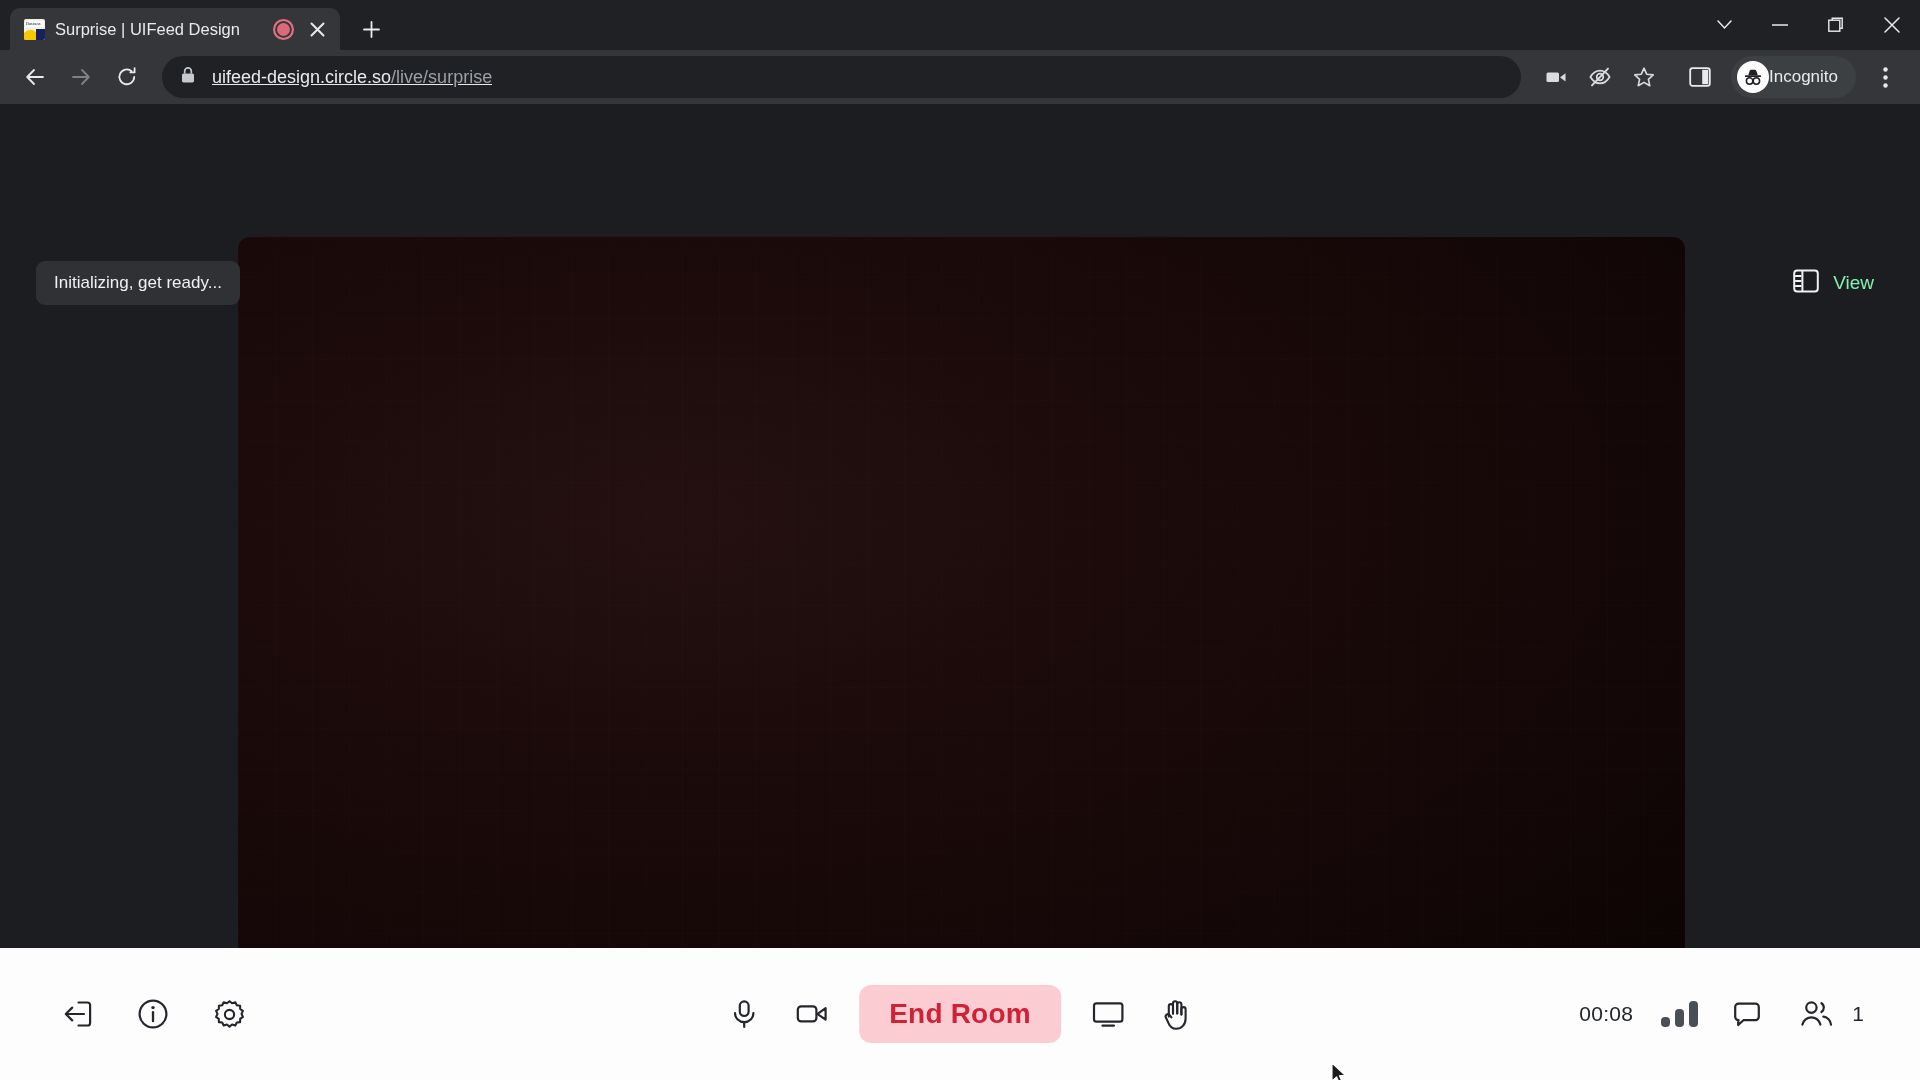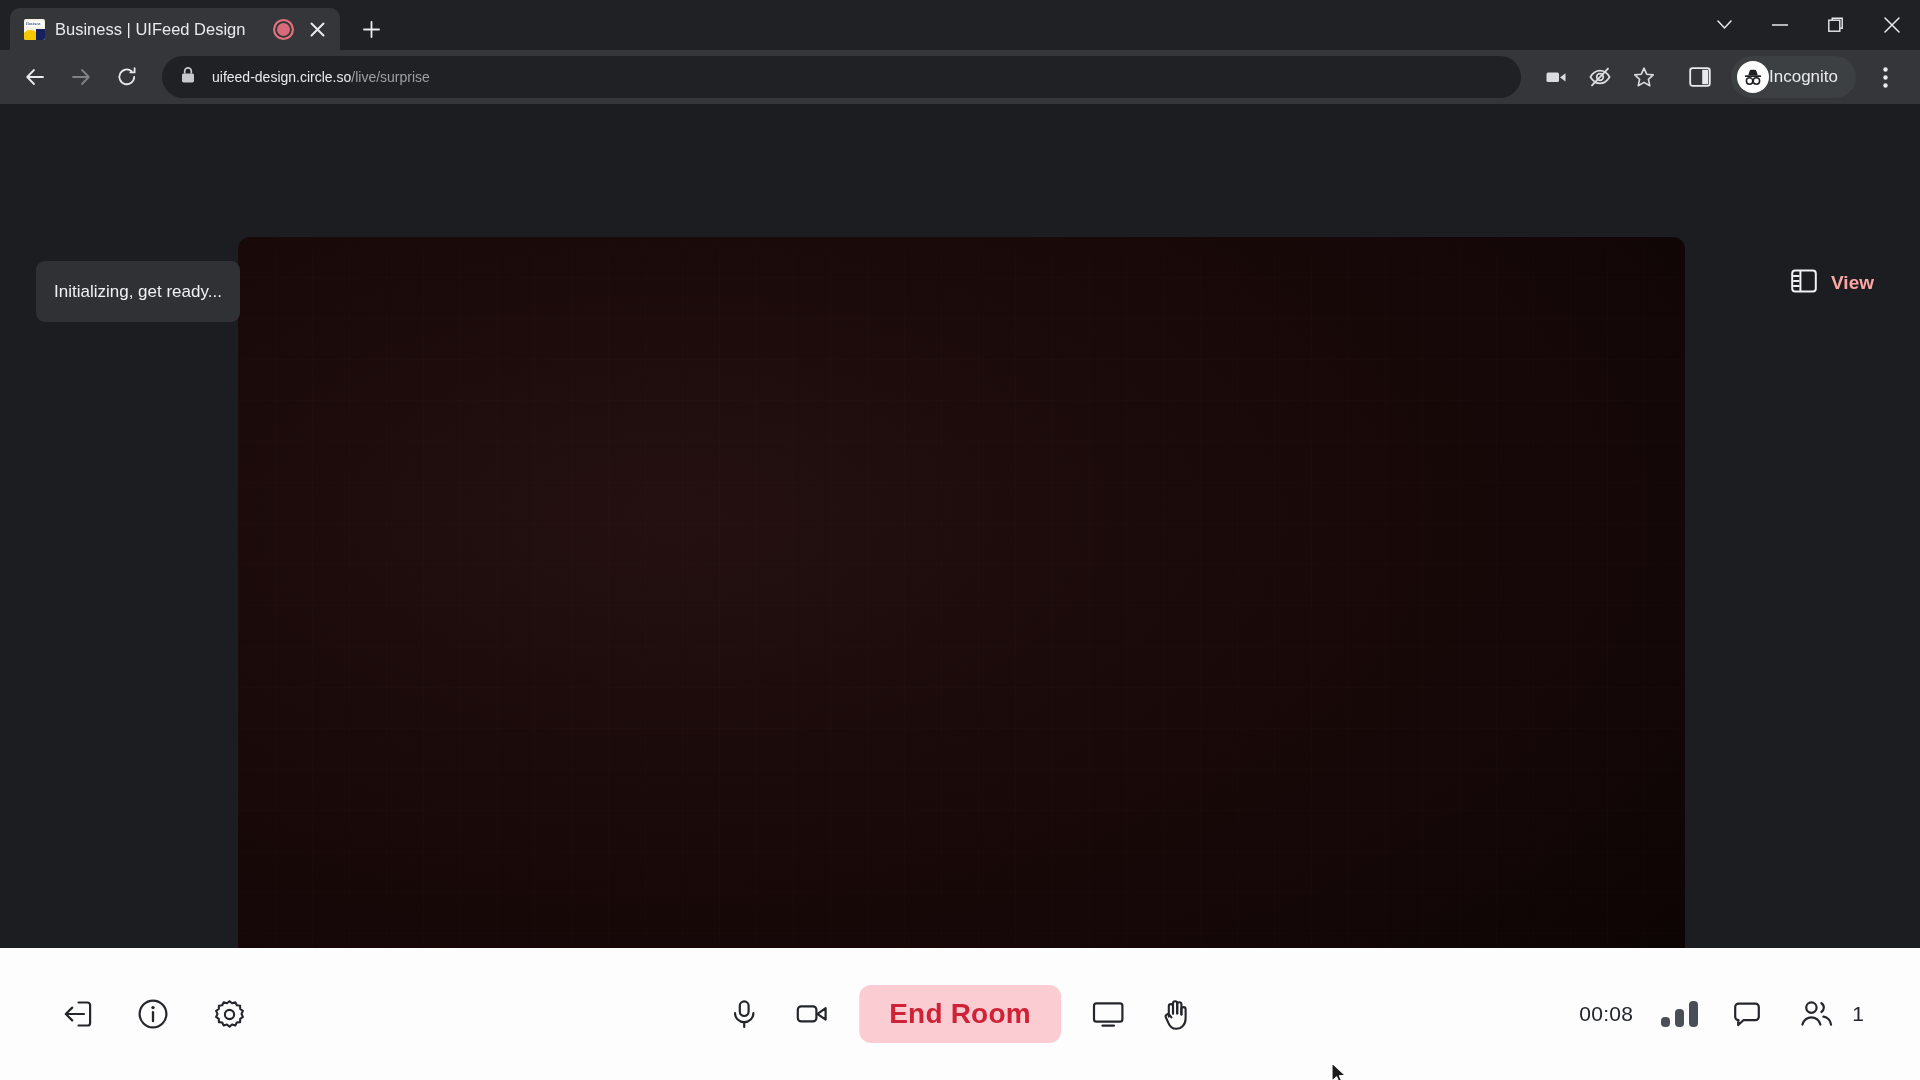--- a/index.html
+++ b/index.html
@@ -57,49 +57,49 @@
   }
   .navbtn {
     width:42px; height:42px; display:flex; align-items:center;
     justify-content:center; border-radius:50%; flex:0 0 42px;
   }
   .omnibox {
     flex:1; height:42px; background:#202124; border-radius:21px;
     display:flex; align-items:center; padding:0 14px 0 18px; margin:0 10px;
     min-width:0;
   }
-  .omni-url { font-size:14px; color:#e8eaed; white-space:nowrap; overflow:hidden; margin-left:16px; }
+  .omni-url { font-size:18px; color:#e8eaed; white-space:nowrap; overflow:hidden; margin-left:16px;text-decoration:underline; }
   .omni-url .path { color:#9aa0a6; }
   .tb-right { display:flex; align-items:center; gap:2px; }
   .tb-icon { width:42px; height:42px; display:flex; align-items:center; justify-content:center; border-radius:50%; }
   .profile-pill {
     display:flex; align-items:center; height:42px;
     background:#3c4043; border-radius:21px; padding:0 18px 0 6px; margin-left:8px;
   }
   .incog-avatar {
     width:32px; height:32px; border-radius:50%; background:#fff;
     display:flex; align-items:center; justify-content:center; flex:0 0 32px;
   }
   .incog-label { color:#e8eaed; font-size:17px; white-space:nowrap; }
 
   
   .page { flex:1; position:relative; background:#1b1d21; overflow:hidden; display:flex; flex-direction:column; }
   .stage { flex:1; position:relative; }
 
   .toast {
-    position:absolute; left:36px; top:157px; height:61px;
+    position:absolute; left:36px; top:157px; height:44px;
     background:#2f3135; border-radius:9px; display:flex; align-items:center;
     padding:0 18px; color:#f1f1f3; font-size:17px; z-index:5;
   }
 
   .view-btn {
     position:absolute; right:46px; top:157px; height:44px;
     display:flex; align-items:center; gap:14px; z-index:5;
   }
-  .view-label { color:#fca5a5; font-size:19px; font-weight:bold; }
+  .view-label { color:#86efac; font-size:19px; font-weight:normal; }
 
   .video-tile {
     position:absolute; left:238px; top:133px; width:1447px; height:798px;
     border-radius:12px; overflow:hidden;
     background:
       radial-gradient(ellipse at 30% 35%, #241010 0%, #1b0a0a 38%, #140707 70%, #0a0303 100%);
   }
   .video-noise {
     position:absolute; inset:0;
     background-image:
@@ -151,21 +151,21 @@
 
   <div class="tabstrip">
 
     <div class="tab">
       <div class="favicon">
         <div class="fav-top"></div>
         <div class="fav-txt">Business</div>
         <div class="fav-yellow"></div>
         <div class="fav-navy"></div>
       </div>
-      <div class="tab-title">Business | UIFeed Design</div>
+      <div class="tab-title">Surprise | UIFeed Design</div>
       <div class="rec-dot"></div>
       <div class="tab-close">
         <svg width="15" height="15" viewBox="0 0 15 15">
             <path d="M1.5 1.5 L13.5 13.5 M13.5 1.5 L1.5 13.5" stroke="#e8eaed" stroke-width="2" stroke-linecap="round"></path>
           </svg>
       </div>
     </div>
 
     <div class="newtab">
       <svg width="17" height="17" viewBox="0 0 17 17">

